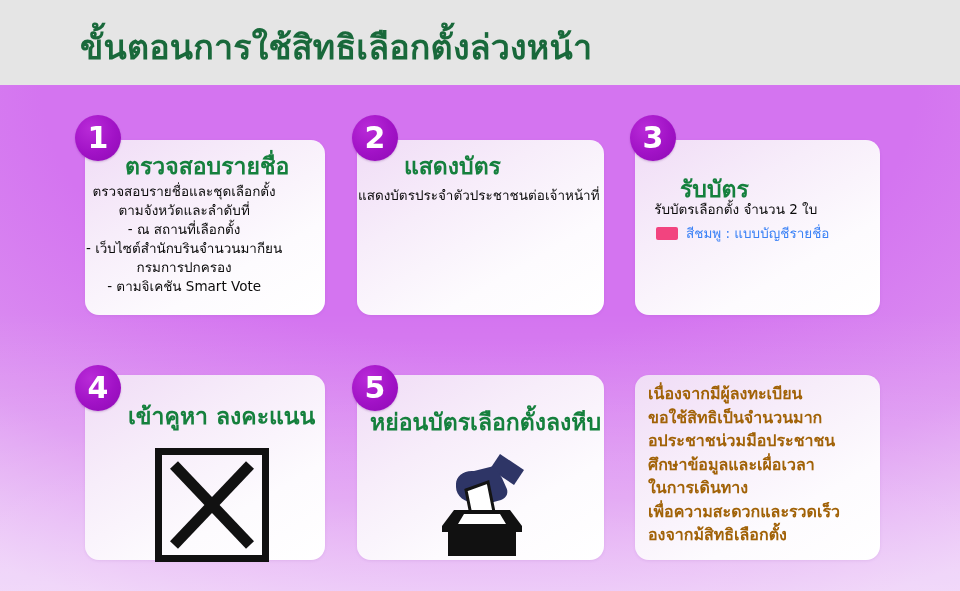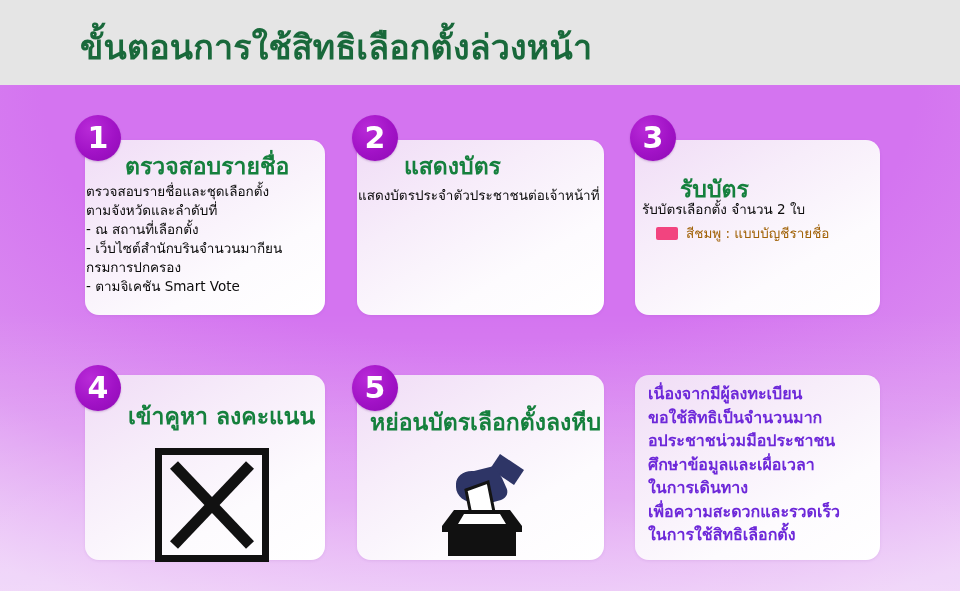--- a/index.html
+++ b/index.html
@@ -70,31 +70,31 @@
   }
   .h1{left:125px;top:148px;}
   .h2{left:404px;top:148px;}
   .h3{left:680px;top:148px;margin-top:23px;}
   .h4{left:128px;top:398px;}
   .h5{left:370px;top:398px;margin-top:6px;}
 
   
   .body-text{
     position:absolute;font-size:13.5px;color:#0C0C0C;
-    line-height:19px;z-index:4;white-space:nowrap;
+    line-height:19px;z-index:4;white-space:nowrap;text-align:center;
   }
   .bt1{left:86px;top:182px;}
   .bt2{left:358px;top:186px;}
   .bt3{left:642px;top:200px;}
   .body-text .line{display:block;}
 
   
   .legend-row{
     display:flex;align-items:center;gap:8px;margin-top:5px;
-    padding-left:14px;font-size:13.5px;color:#a16207;
+    padding-left:14px;font-size:13.5px;color:#3b82f6;
   }
   .swatch{
     width:22px;height:13px;border-radius:2px;display:inline-block;flex:0 0 auto;
   }
 
   
   .xbox{
     position:absolute;left:155px;top:448px;width:100px;height:100px;
     border:7px solid #111111;background:transparent;z-index:4;
   }
@@ -102,21 +102,21 @@
 
   
   .ballot{
     position:absolute;left:432px;top:440px;width:100px;height:118px;z-index:4;
   }
   .ballot svg{display:block;width:100%;height:100%;}
 
   
   .note-text{
     position:absolute;left:648px;top:382px;
-    font-size:16px;font-weight:700;color:#6d28d9;
+    font-size:16px;font-weight:700;color:#a16207;
     line-height:23.5px;z-index:4;white-space:nowrap;
   }
   .note-text .line{display:block;}
 </style>
 </head>
 <body>
 
 <div id="infographic">
 
   <div class="header-band">
@@ -194,16 +194,16 @@
     </svg>
   </div>
 
   <div class="note-text">
     <span class="line">เนื่องจากมีผู้ลงทะเบียน</span>
     <span class="line">ขอใช้สิทธิเป็นจำนวนมาก</span>
     <span class="line">อประชาชน่วมมือประชาชน</span>
     <span class="line">ศึกษาข้อมูลและเผื่อเวลา</span>
     <span class="line">ในการเดินทาง</span>
     <span class="line">เพื่อความสะดวกและรวดเร็ว</span>
-    <span class="line">ในการใช้สิทธิเลือกตั้ง</span>
+    <span class="line">องจากม้สิทธิเลือกตั้ง</span>
   </div>
 
 </div>
 
 </body></html>

